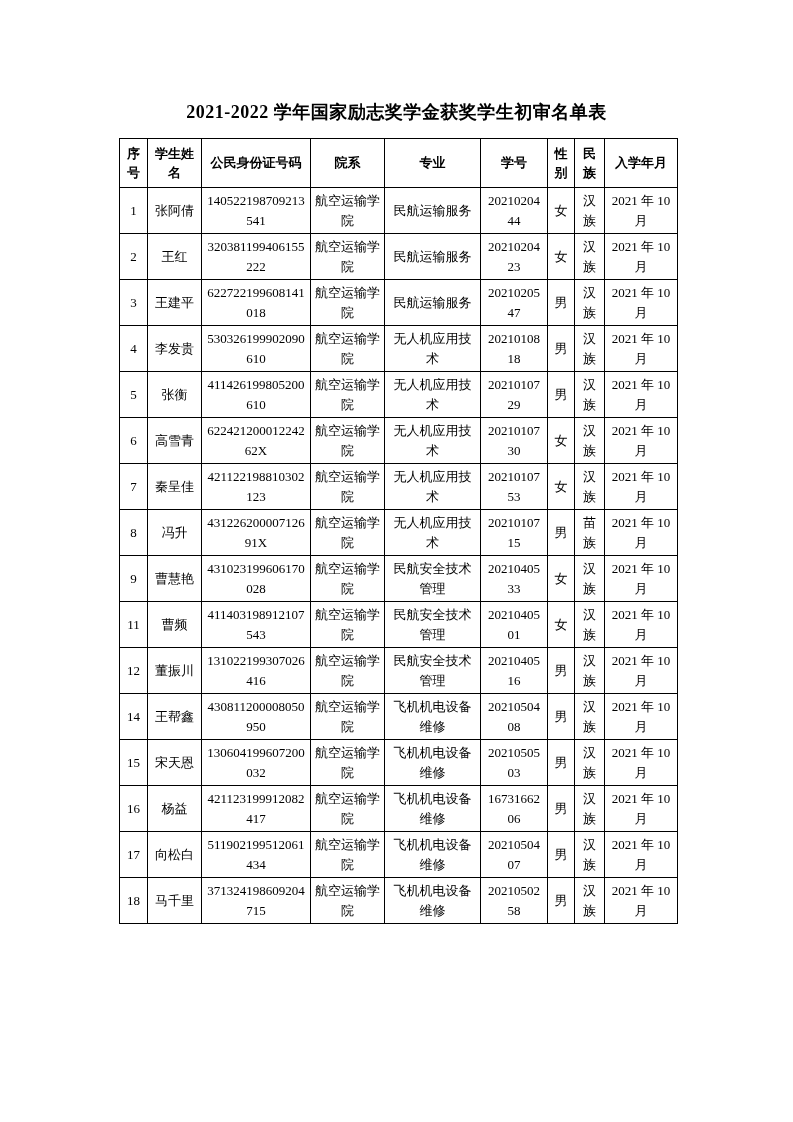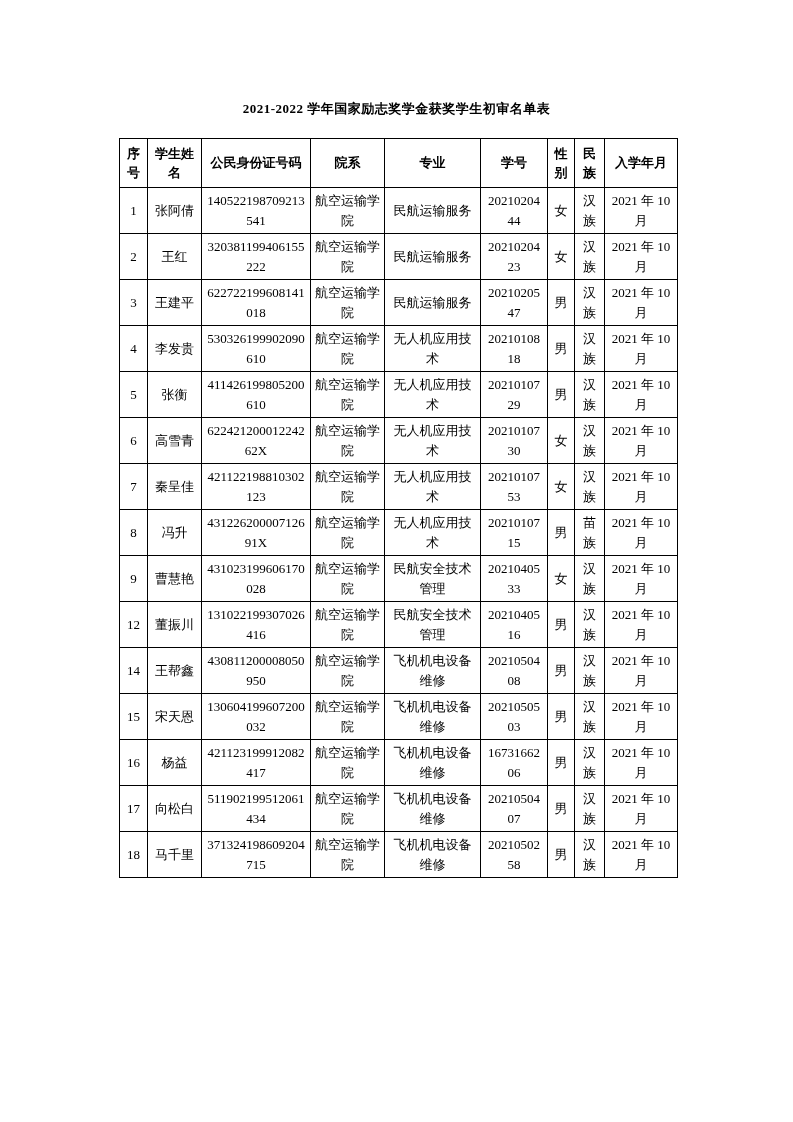--- a/index.html
+++ b/index.html
@@ -15,21 +15,21 @@
     font-family: "Liberation Serif", "DejaVu Serif", serif;
     color: #000000;
     overflow: hidden;
   }
   .doc-title {
     position: absolute;
     top: 100px;
     left: 0;
     width: 100%;
     text-align: center;
-    font-size: 13px;
+    font-size: 18px;
     font-weight: bold;
     letter-spacing: 0.5px;
     white-space: nowrap;
   }
   table.roster {
     position: absolute;
     left: 119px;
     top: 138px;
     width: 558px;
     border-collapse: collapse;
@@ -246,20 +246,37 @@
 管理</td>
           <td>20210405
 33</td>
           <td>女</td>
           <td>汉
 族</td>
           <td>2021 年 10
 月</td>
         </tr>
         <tr>
+          <td>11</td>
+          <td>曹频</td>
+          <td>411403198912107
+543</td>
+          <td>航空运输学
+院</td>
+          <td>民航安全技术
+管理</td>
+          <td>20210405
+01</td>
+          <td>女</td>
+          <td>汉
+族</td>
+          <td>2021 年 10
+月</td>
+        </tr>
+        <tr>
           <td>12</td>
           <td>董振川</td>
           <td>131022199307026
 416</td>
           <td>航空运输学
 院</td>
           <td>民航安全技术
 管理</td>
           <td>20210405
 16</td>

